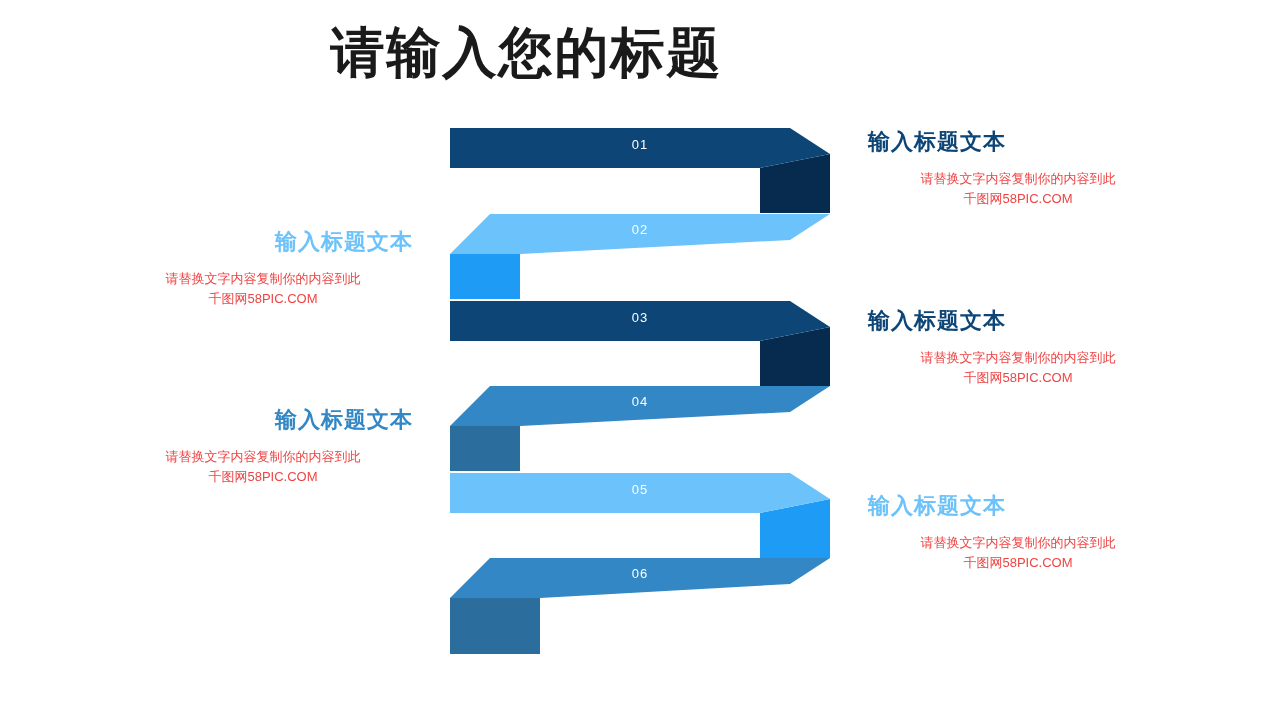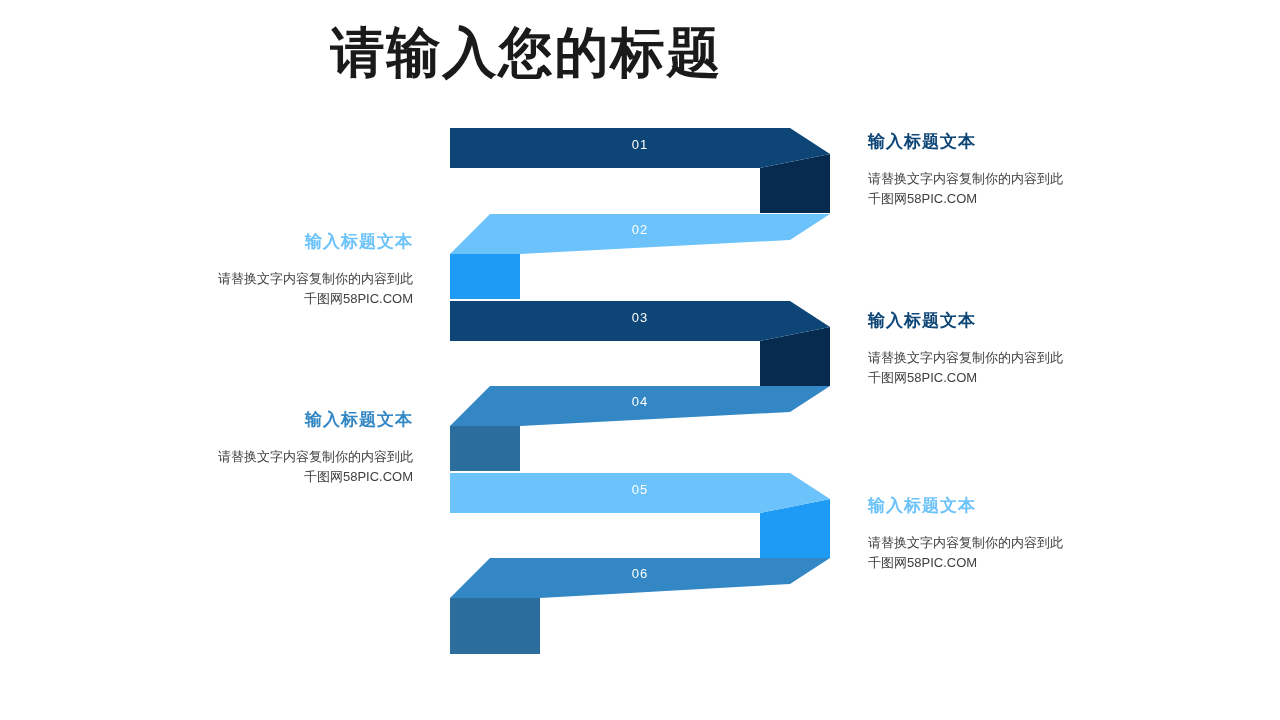--- a/index.html
+++ b/index.html
@@ -54,31 +54,32 @@
   }
   .text-block.right {
     text-align: left;
   }
   .text-block.left {
     text-align: right;
   }
   .block-title {
     font-family: "Liberation Sans", "DejaVu Sans", sans-serif;
     font-weight: 700;
-    font-size: 17px;
+    font-size: 22px;
     line-height: 26px;
     margin: 0 0 14px 0;
     letter-spacing: 1px;
   }
   .block-body {
     font-family: "Liberation Sans", "DejaVu Sans", sans-serif;
     font-size: 13px;
     line-height: 20px;
-    color: #404040;
+    color: #ef4444;
     margin: 0;
+    text-align: center;
   }
   .block-body span {
     display: block;
   }
 </style>
 </head>
 <body>
 
 <div id="slide">
 

